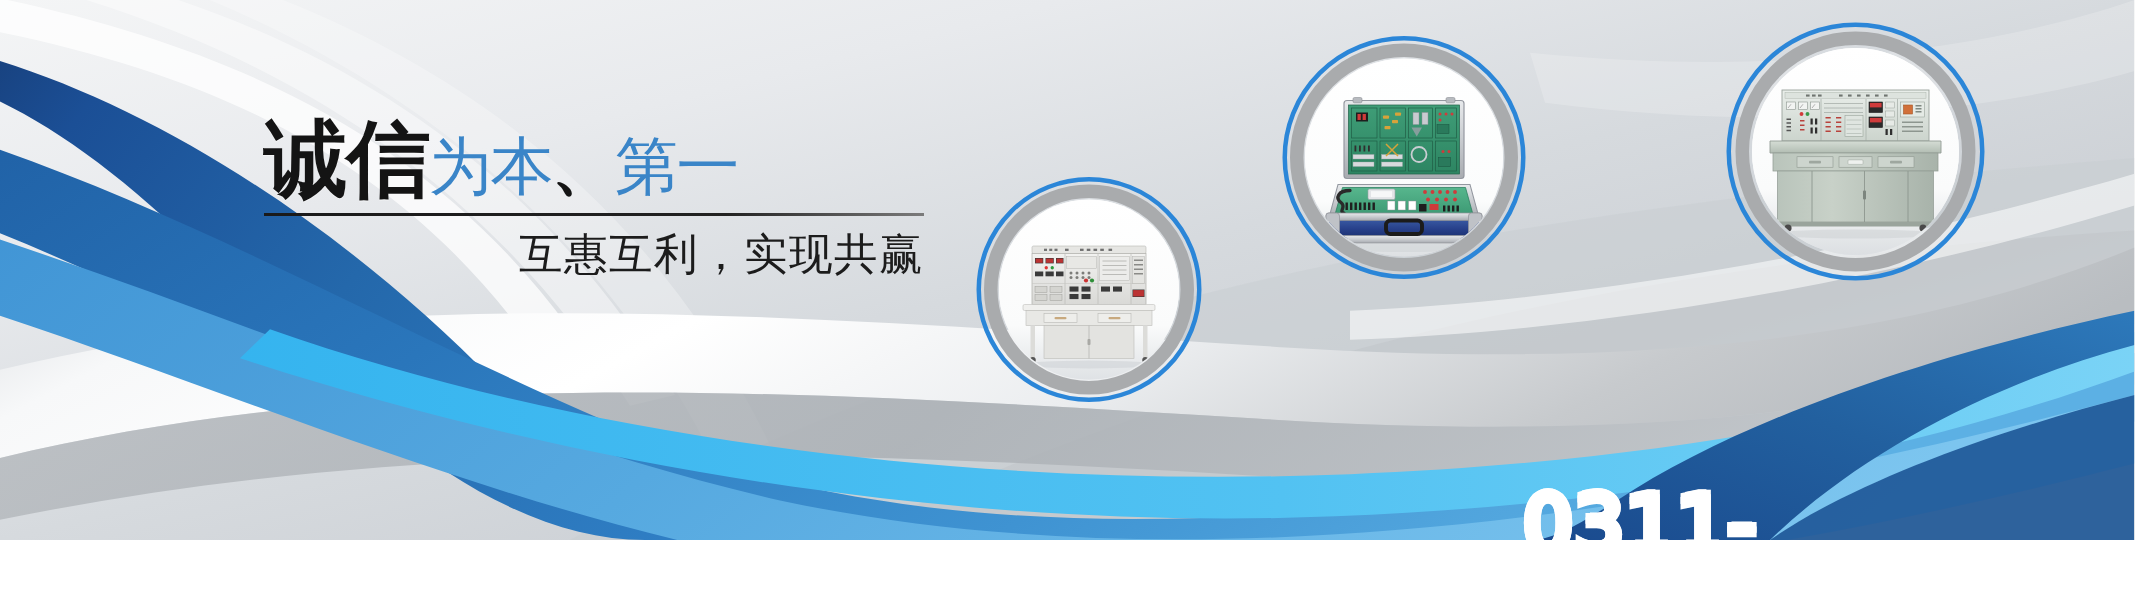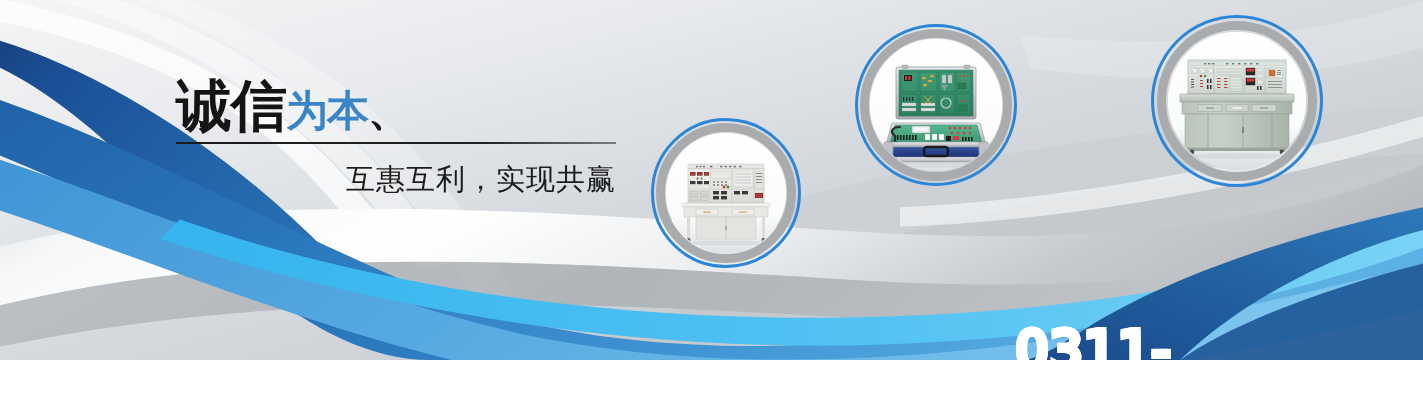--- a/index.html
+++ b/index.html
@@ -34,41 +34,41 @@
   .h-black{
     font-family:"Liberation Sans","DejaVu Sans",sans-serif;
     font-weight:bold;
     font-size:56px;
     color:#141414;
     letter-spacing:-1px;
     text-shadow:0 1px 0 rgba(255,255,255,.5);
   }
   .h-blue{
     font-family:"Liberation Sans","DejaVu Sans",sans-serif;
-    font-weight:bold;
+    font-weight:normal;
     font-size:42px;
     color:#3a85c8;
     letter-spacing:-1px;
     padding-bottom:2px;
   }
   .h-black-sm{
     font-family:"Liberation Sans","DejaVu Sans",sans-serif;
     font-weight:bold;
     font-size:42px;
     color:#141414;
     padding-bottom:2px;
   }
   #rule{
     margin-top:8px;
     width:440px;
     height:2px;
     background:linear-gradient(90deg,#1a1a1a 0%,#222 70%,#7b7b7b 100%);
   }
   #subtitle{
-    margin-top:16px;
+    margin-top:6px;
     text-align:right;
     width:440px;
     font-family:"Liberation Sans","DejaVu Sans",sans-serif;
     font-size:29px;
     color:#1c1c1c;
     letter-spacing:1px;
     white-space:nowrap;
   }
 
   
@@ -246,20 +246,21 @@
       <path d="M 1020,40 C 1180,58 1320,40 1423,0 L 1423,54
                C 1320,88 1180,100 1030,78 Z" fill="#ffffff" opacity="0.2"></path>
     </svg>
   </div>
 
   <div id="slogan">
     <div id="headline">
       <span class="h-black">诚信</span>
       <span class="h-blue">为本</span>
       <span class="h-black-sm">、</span>
+      <span class="h-blue">第一</span>
     </div>
     <div id="rule"></div>
     <div id="subtitle">互惠互利，实现共赢</div>
   </div>
 
   <div class="circle" style="left:651px; top:118px; width:150px; height:150px;">
     <div class="ring-blue" style="inset:0;"></div>
     <div class="ring-gray" style="inset:5px;"></div>
     <div class="photo" style="inset:15px;">
       <svg viewBox="0 0 120 120" xmlns="http://www.w3.org/2000/svg">

